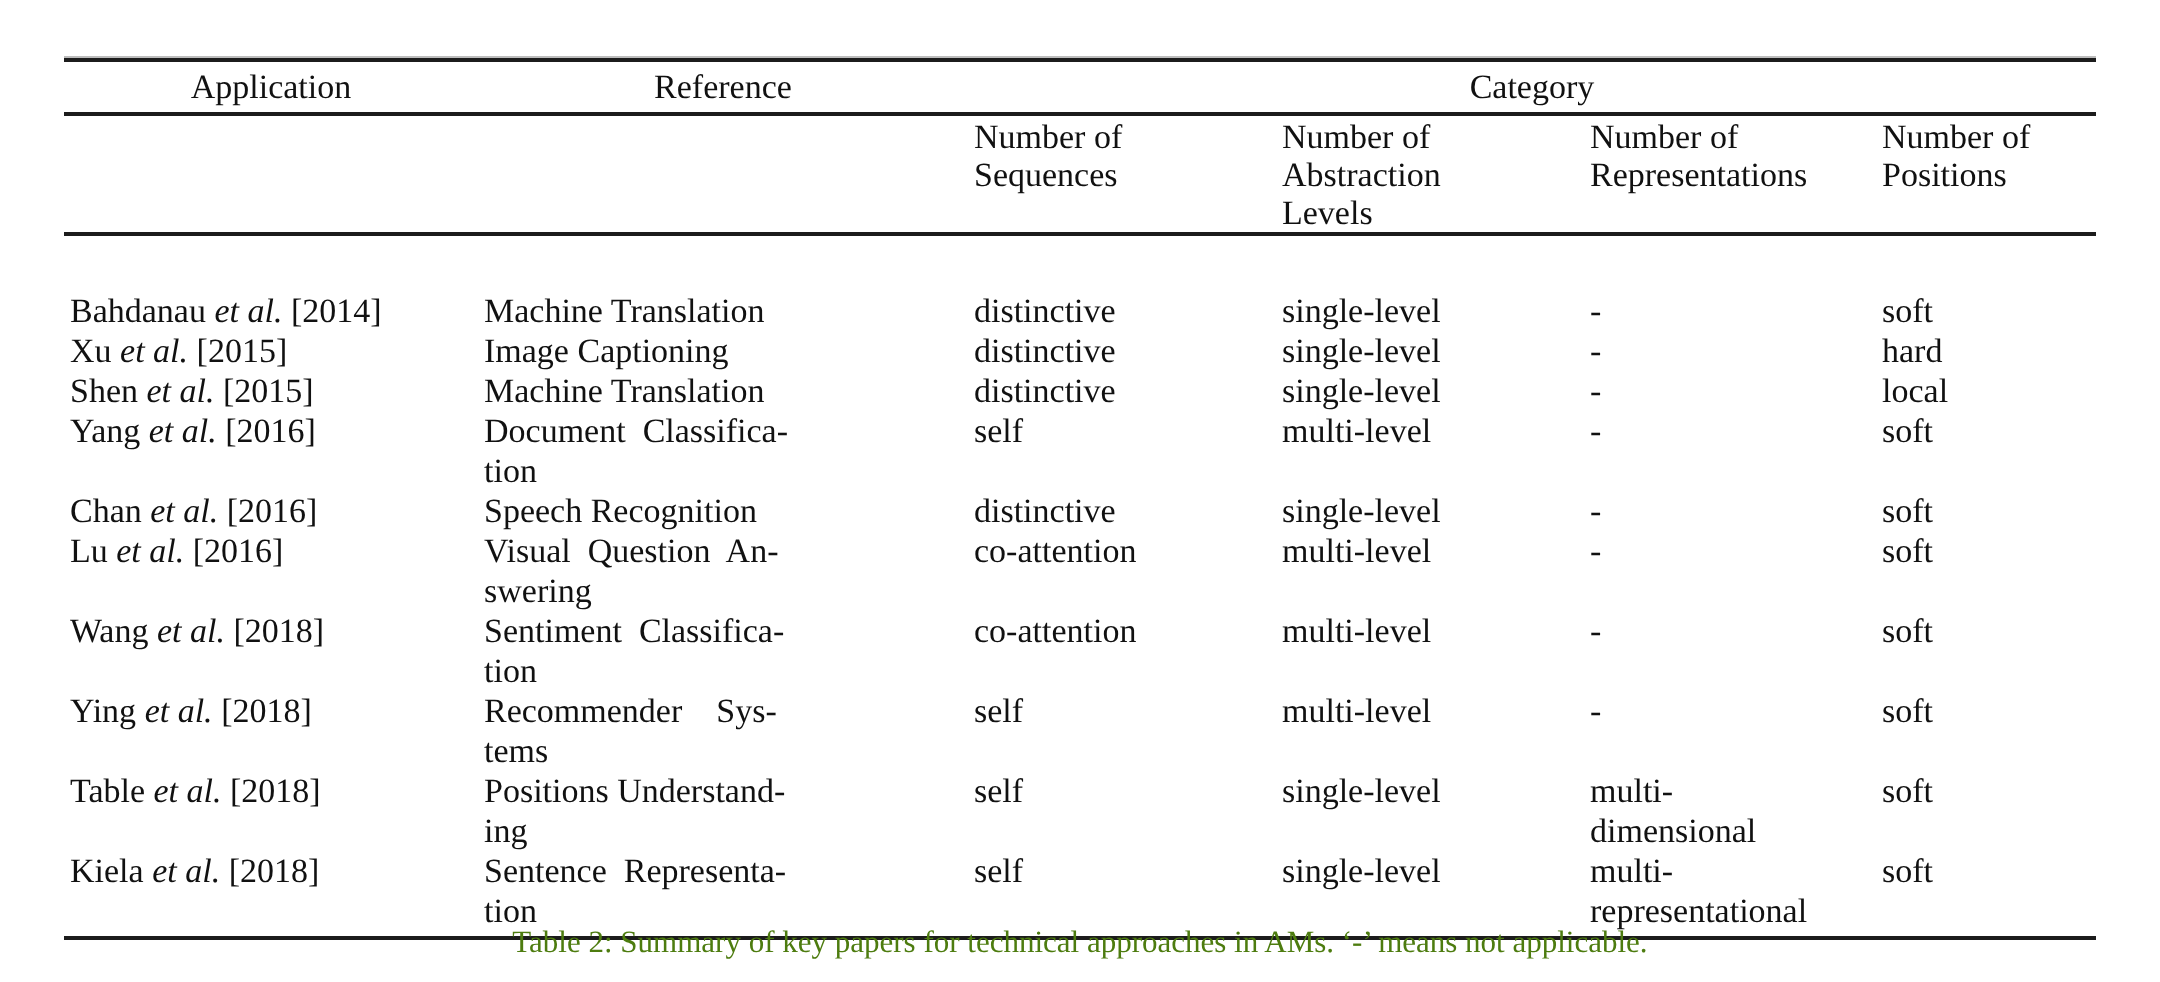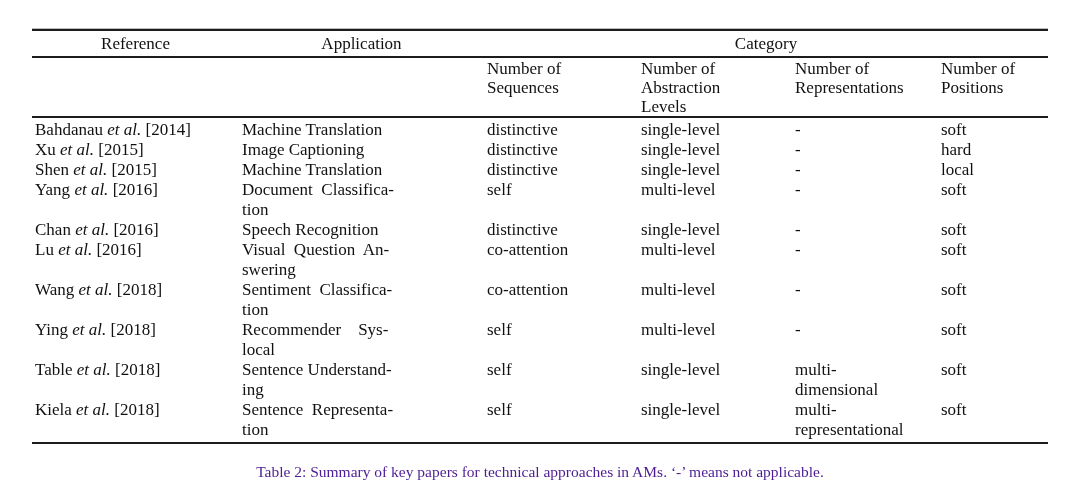--- a/index.html
+++ b/index.html
@@ -28,52 +28,52 @@
   .hrow1 .hcell{text-align:center;}
   .hrow2{
     display:grid;
     grid-template-columns:207px 245px 154px 154px 146px 1fr;
     padding:1px 0 0 0;
     height:57px;
     font-size:17px;
     line-height:19px;
   }
   .hrow2 .hcell{white-space:pre-line;padding-left:3px;}
-  .rows{padding:2px 0;}
+  .rows{padding:2px 0;margin-top:26px;}
   .trow{
     display:grid;
     grid-template-columns:207px 245px 154px 154px 146px 1fr;
     font-size:17px;
     line-height:20px;
     align-items:start;
   }
   .cell{padding-left:3px;}
   .c-app,.c-rep{white-space:pre-wrap;}
   .etal{font-style:italic;}
   .caption{
     position:absolute;
     left:0;top:463px;
     width:1080px;
     text-align:center;
     font-size:15.5px;
-    color:#4c1d95;
+    color:#4d7c0f;
   }
 </style>
 </head>
 <body>
 
 <div class="page">
 
   <div class="table-wrap">
 
     <div class="rule"></div>
 
     <div class="hrow1">
+      <div class="hcell">Application</div>
       <div class="hcell">Reference</div>
-      <div class="hcell">Application</div>
       <div class="hcell">Category</div>
     </div>
 
     <div class="rule thin"></div>
 
     <div class="hrow2">
       <div class="hcell"></div>
       <div class="hcell"></div>
       <div class="hcell">Number of
 Sequences</div>
@@ -144,29 +144,29 @@
     <div class="cell c-app">Sentiment  Classifica-
 tion</div>
     <div class="cell">co-attention</div>
     <div class="cell">multi-level</div>
     <div class="cell c-rep">-</div>
     <div class="cell">soft</div>
   </div>
         <div class="trow">
     <div class="cell c-ref"><span>Ying</span> <span class="etal">et al.</span> <span>[2018]</span></div>
     <div class="cell c-app">Recommender    Sys-
-local</div>
+tems</div>
     <div class="cell">self</div>
     <div class="cell">multi-level</div>
     <div class="cell c-rep">-</div>
     <div class="cell">soft</div>
   </div>
         <div class="trow">
     <div class="cell c-ref"><span>Table</span> <span class="etal">et al.</span> <span>[2018]</span></div>
-    <div class="cell c-app">Sentence Understand-
+    <div class="cell c-app">Positions Understand-
 ing</div>
     <div class="cell">self</div>
     <div class="cell">single-level</div>
     <div class="cell c-rep">multi-
 dimensional</div>
     <div class="cell">soft</div>
   </div>
         <div class="trow">
     <div class="cell c-ref"><span>Kiela</span> <span class="etal">et al.</span> <span>[2018]</span></div>
     <div class="cell c-app">Sentence  Representa-

